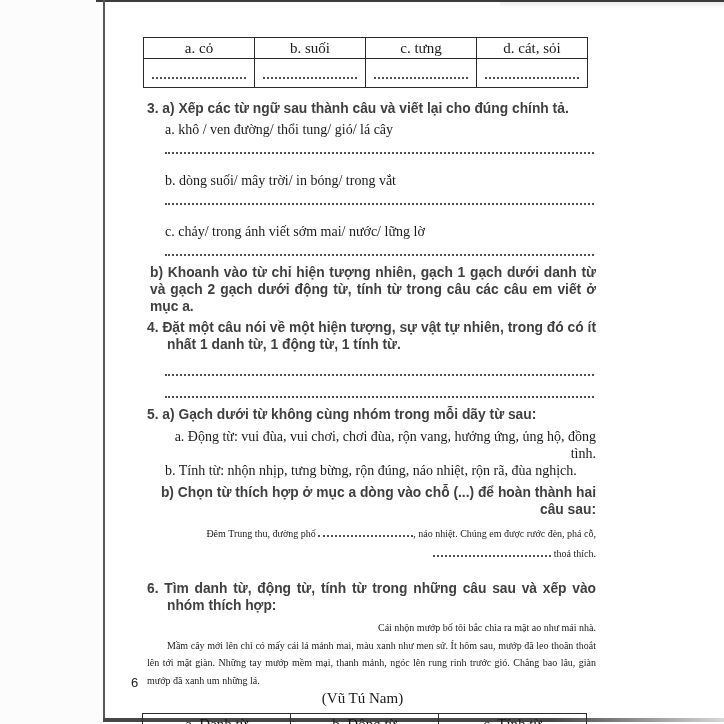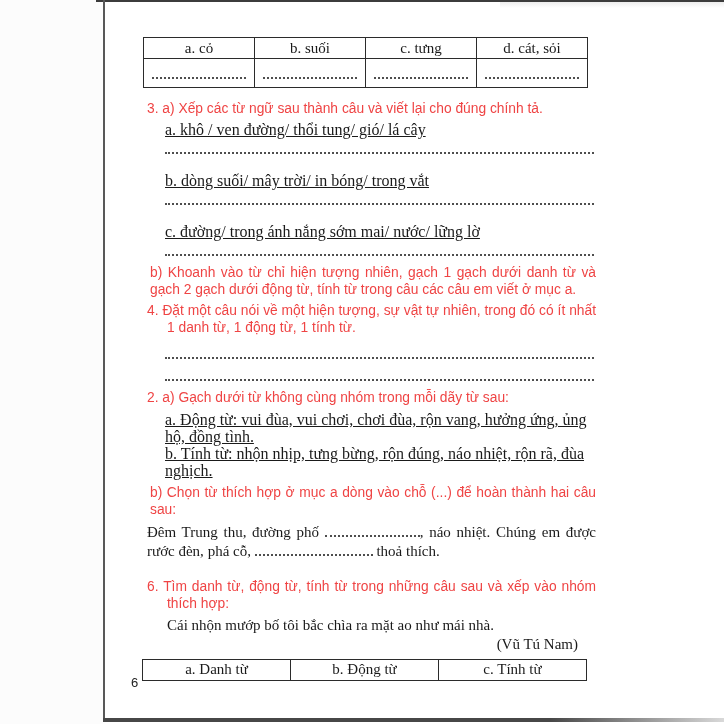--- a/index.html
+++ b/index.html
@@ -23,32 +23,32 @@
   
   .tbl{border-collapse:collapse;table-layout:fixed;}
   .tbl th,.tbl td{border:1.5px solid #2b2b2b;padding:0;}
   .tbl th{font-weight:normal;font-size:15px;text-align:center;height:20px;}
   .tbl-top{width:445px;margin-left:-4px;}
   .tbl-top td{height:28px;vertical-align:bottom;}
   .tbl-bottom{width:445px;margin-left:-5px;margin-top:6px;}
   .cell-line-top{border-bottom:2px dotted #4e4e4e;margin:0 8px 8px 8px;height:12px;}
 
   
-  .h-sans{font-family:"Liberation Sans", sans-serif;font-weight:normal;font-size:13.8px;line-height:17px;color:#ef4444;}
+  .h-sans{font-family:"Liberation Sans", sans-serif;font-weight:bold;font-size:13.8px;line-height:17px;color:#404040;}
   .num-item{padding-left:20px;text-indent:-20px;text-align:justify;}
   .sub-bold{margin-left:3px;text-align:justify;}
-  .serif-line{font-size:16px;line-height:17px;margin-left:18px;text-decoration:underline;}
-  .serif-flow{font-size:15px;line-height:17.5px;text-align:justify;}
+  .serif-line{font-size:14px;line-height:17px;margin-left:18px;}
+  .serif-flow{font-size:10px;line-height:17.5px;text-align:justify;}
   .indent{text-indent:20px;}
   .ans-line{height:11px;border-bottom:2px dotted #4e4e4e;margin:3px 0 0 18px;width:429px;}
-  .gap2{margin-top:5px;}
+  .gap2{margin-top:5px;text-align:right;}
   .blank{display:inline-block;border-bottom:2px dotted #4e4e4e;height:12px;vertical-align:baseline;}
   .w95{width:95px;}
   .w118{width:118px;}
-  .attr{font-size:15px;text-align:right;padding-right:18px;margin-top:1px;}
+  .attr{font-size:15px;text-align:center;padding-right:18px;margin-top:1px;}
   .page-number{position:absolute;left:131px;top:675px;font-family:"Liberation Sans", sans-serif;font-size:13px;color:#222;}
   .mt4{margin-top:4px;} .mt6{margin-top:18px;} .mt8{margin-top:8px;} .mt12{margin-top:12px;}
 </style>
 </head>
 <body>
 
 <div class="photo">
   <div class="left-strip"></div>
   <div class="page-area"></div>
   <div class="edge-top"></div>
@@ -83,42 +83,43 @@
             </td>
         </tr>
       </tbody>
     </table>
 
     <div class="h-sans num-item mt12">3. a) Xếp các từ ngữ sau thành câu và viết lại cho đúng chính tả.</div>
     <div class="serif-line mt4">a. khô / ven đường/ thổi tung/ gió/ lá cây</div>
     <div class="ans-line"></div>
     <div class="serif-line mt6">b. dòng suối/ mây trời/ in bóng/ trong vắt</div>
     <div class="ans-line"></div>
-    <div class="serif-line mt6">c. đường/ trong ánh nắng sớm mai/ nước/ lững lờ</div>
+    <div class="serif-line mt6">c. chảy/ trong ánh viết sớm mai/ nước/ lững lờ</div>
     <div class="ans-line"></div>
     <div class="h-sans sub-bold mt8">b) Khoanh vào từ chỉ hiện tượng nhiên, gạch 1 gạch dưới danh từ và gạch 2 gạch dưới động từ, tính từ trong câu các câu em viết ở mục a.</div>
 
     <div class="h-sans num-item mt4">4. Đặt một câu nói về một hiện tượng, sự vật tự nhiên, trong đó có ít nhất 1 danh từ, 1 động từ, 1 tính từ.</div>
     <div class="ans-line" style="margin-top:10px;"></div>
     <div class="ans-line" style="margin-top:9px;"></div>
 
-    <div class="h-sans num-item mt8">2. a) Gạch dưới từ không cùng nhóm trong mỗi dãy từ sau:</div>
+    <div class="h-sans num-item mt8">5. a) Gạch dưới từ không cùng nhóm trong mỗi dãy từ sau:</div>
     <div class="serif-line gap2">a. Động từ: vui đùa, vui chơi, chơi đùa, rộn vang, hưởng ứng, ủng hộ, đồng tình.</div>
     <div class="serif-line">b. Tính từ: nhộn nhịp, tưng bừng, rộn đúng, náo nhiệt, rộn rã, đùa nghịch.</div>
     <div class="h-sans sub-bold gap2">b) Chọn từ thích hợp ở mục a dòng vào chỗ (...) để hoàn thành hai câu sau:</div>
     <div class="serif-flow gap2">
       <span class="indent">Đêm Trung thu, đường phố</span>
       <span class="blank w95"></span><span>, náo nhiệt. Chúng em được rước đèn,</span>
       <span>phá cỗ,</span>
       <span class="blank w118"></span>
       <span>thoả thích.</span>
     </div>
 
     <div class="h-sans num-item mt6">6. Tìm danh từ, động từ, tính từ trong những câu sau và xếp vào nhóm thích hợp:</div>
     <div class="serif-flow indent gap2">Cái nhộn mướp bố tôi bắc chìa ra mặt ao như mái nhà.</div>
+    <div class="serif-flow indent">Mầm cây mới lên chỉ có mấy cái lá mảnh mai, màu xanh như men sứ. Ít hôm sau, mướp đã leo thoăn thoắt lên tới mặt giàn. Những tay mướp mềm mại, thanh mảnh, ngóc lên rung rinh trước gió. Chẳng bao lâu, giàn mướp đã xanh um những lá.</div>
     <div class="attr">(Vũ Tú Nam)</div>
 
     <table class="tbl tbl-bottom">
       <thead>
         <tr>
           <th>a. Danh từ</th>
           <th>b. Động từ</th>
           <th>c. Tính từ</th>
         </tr>
       </thead>

